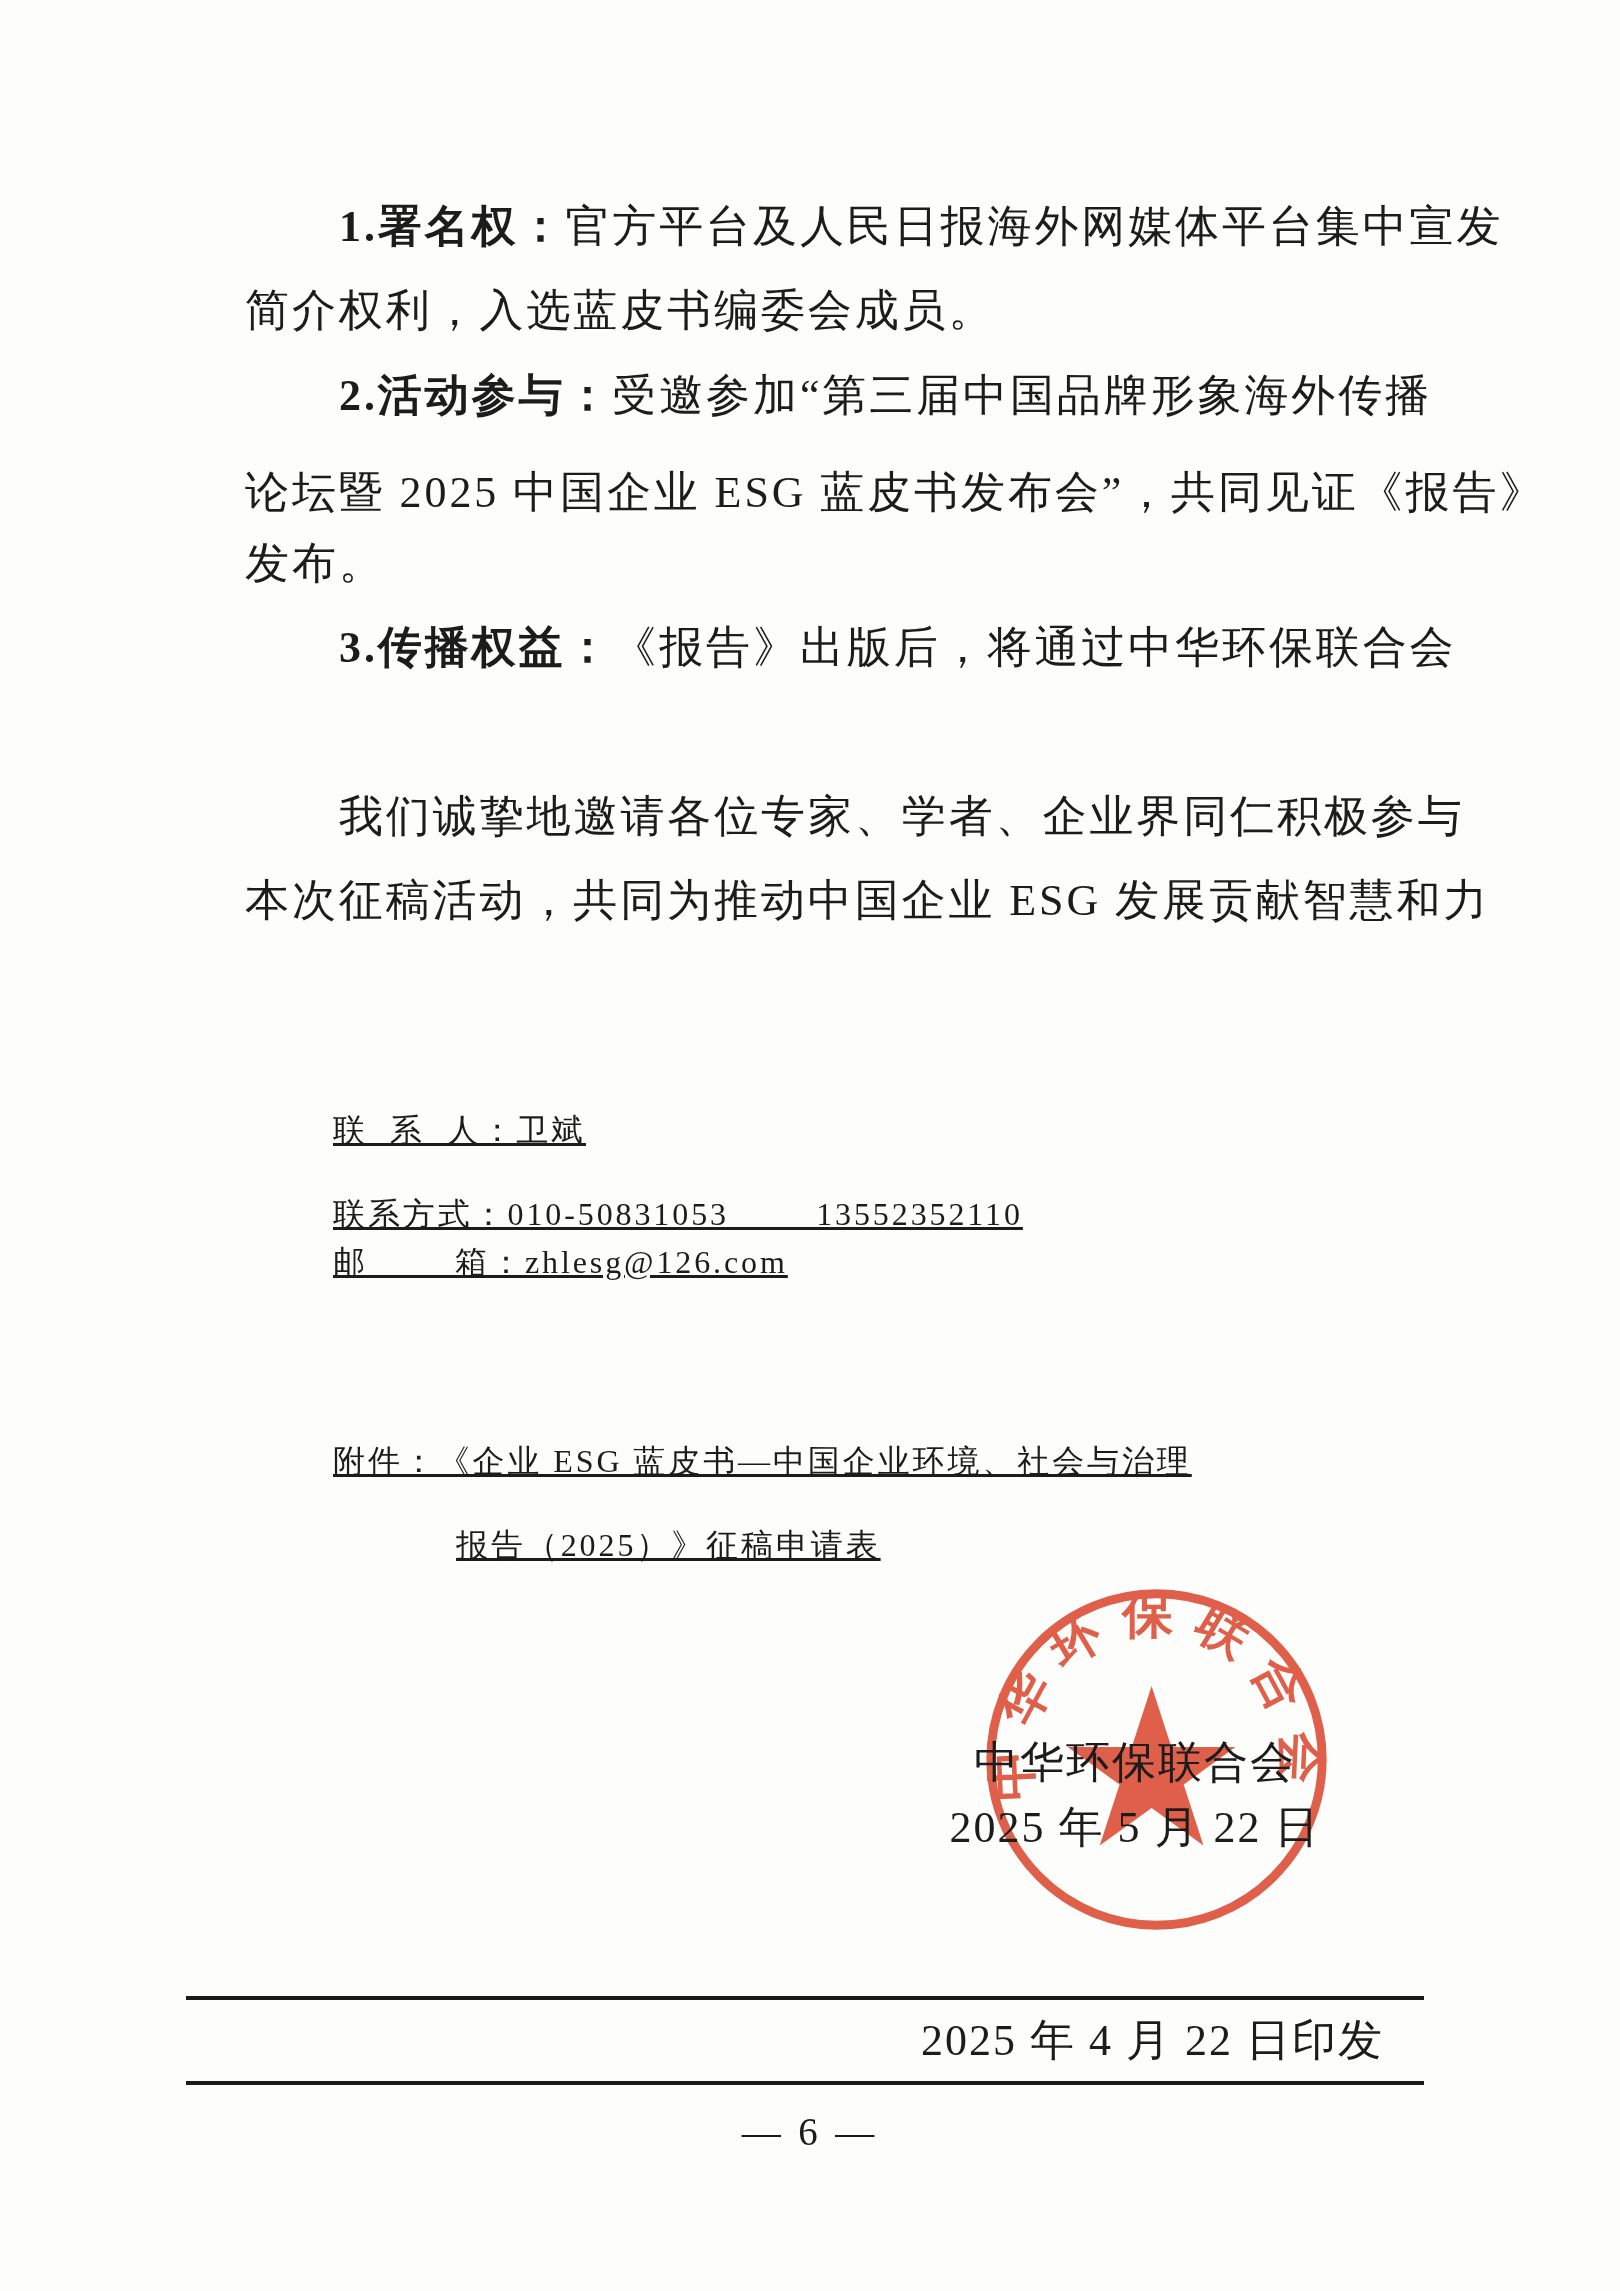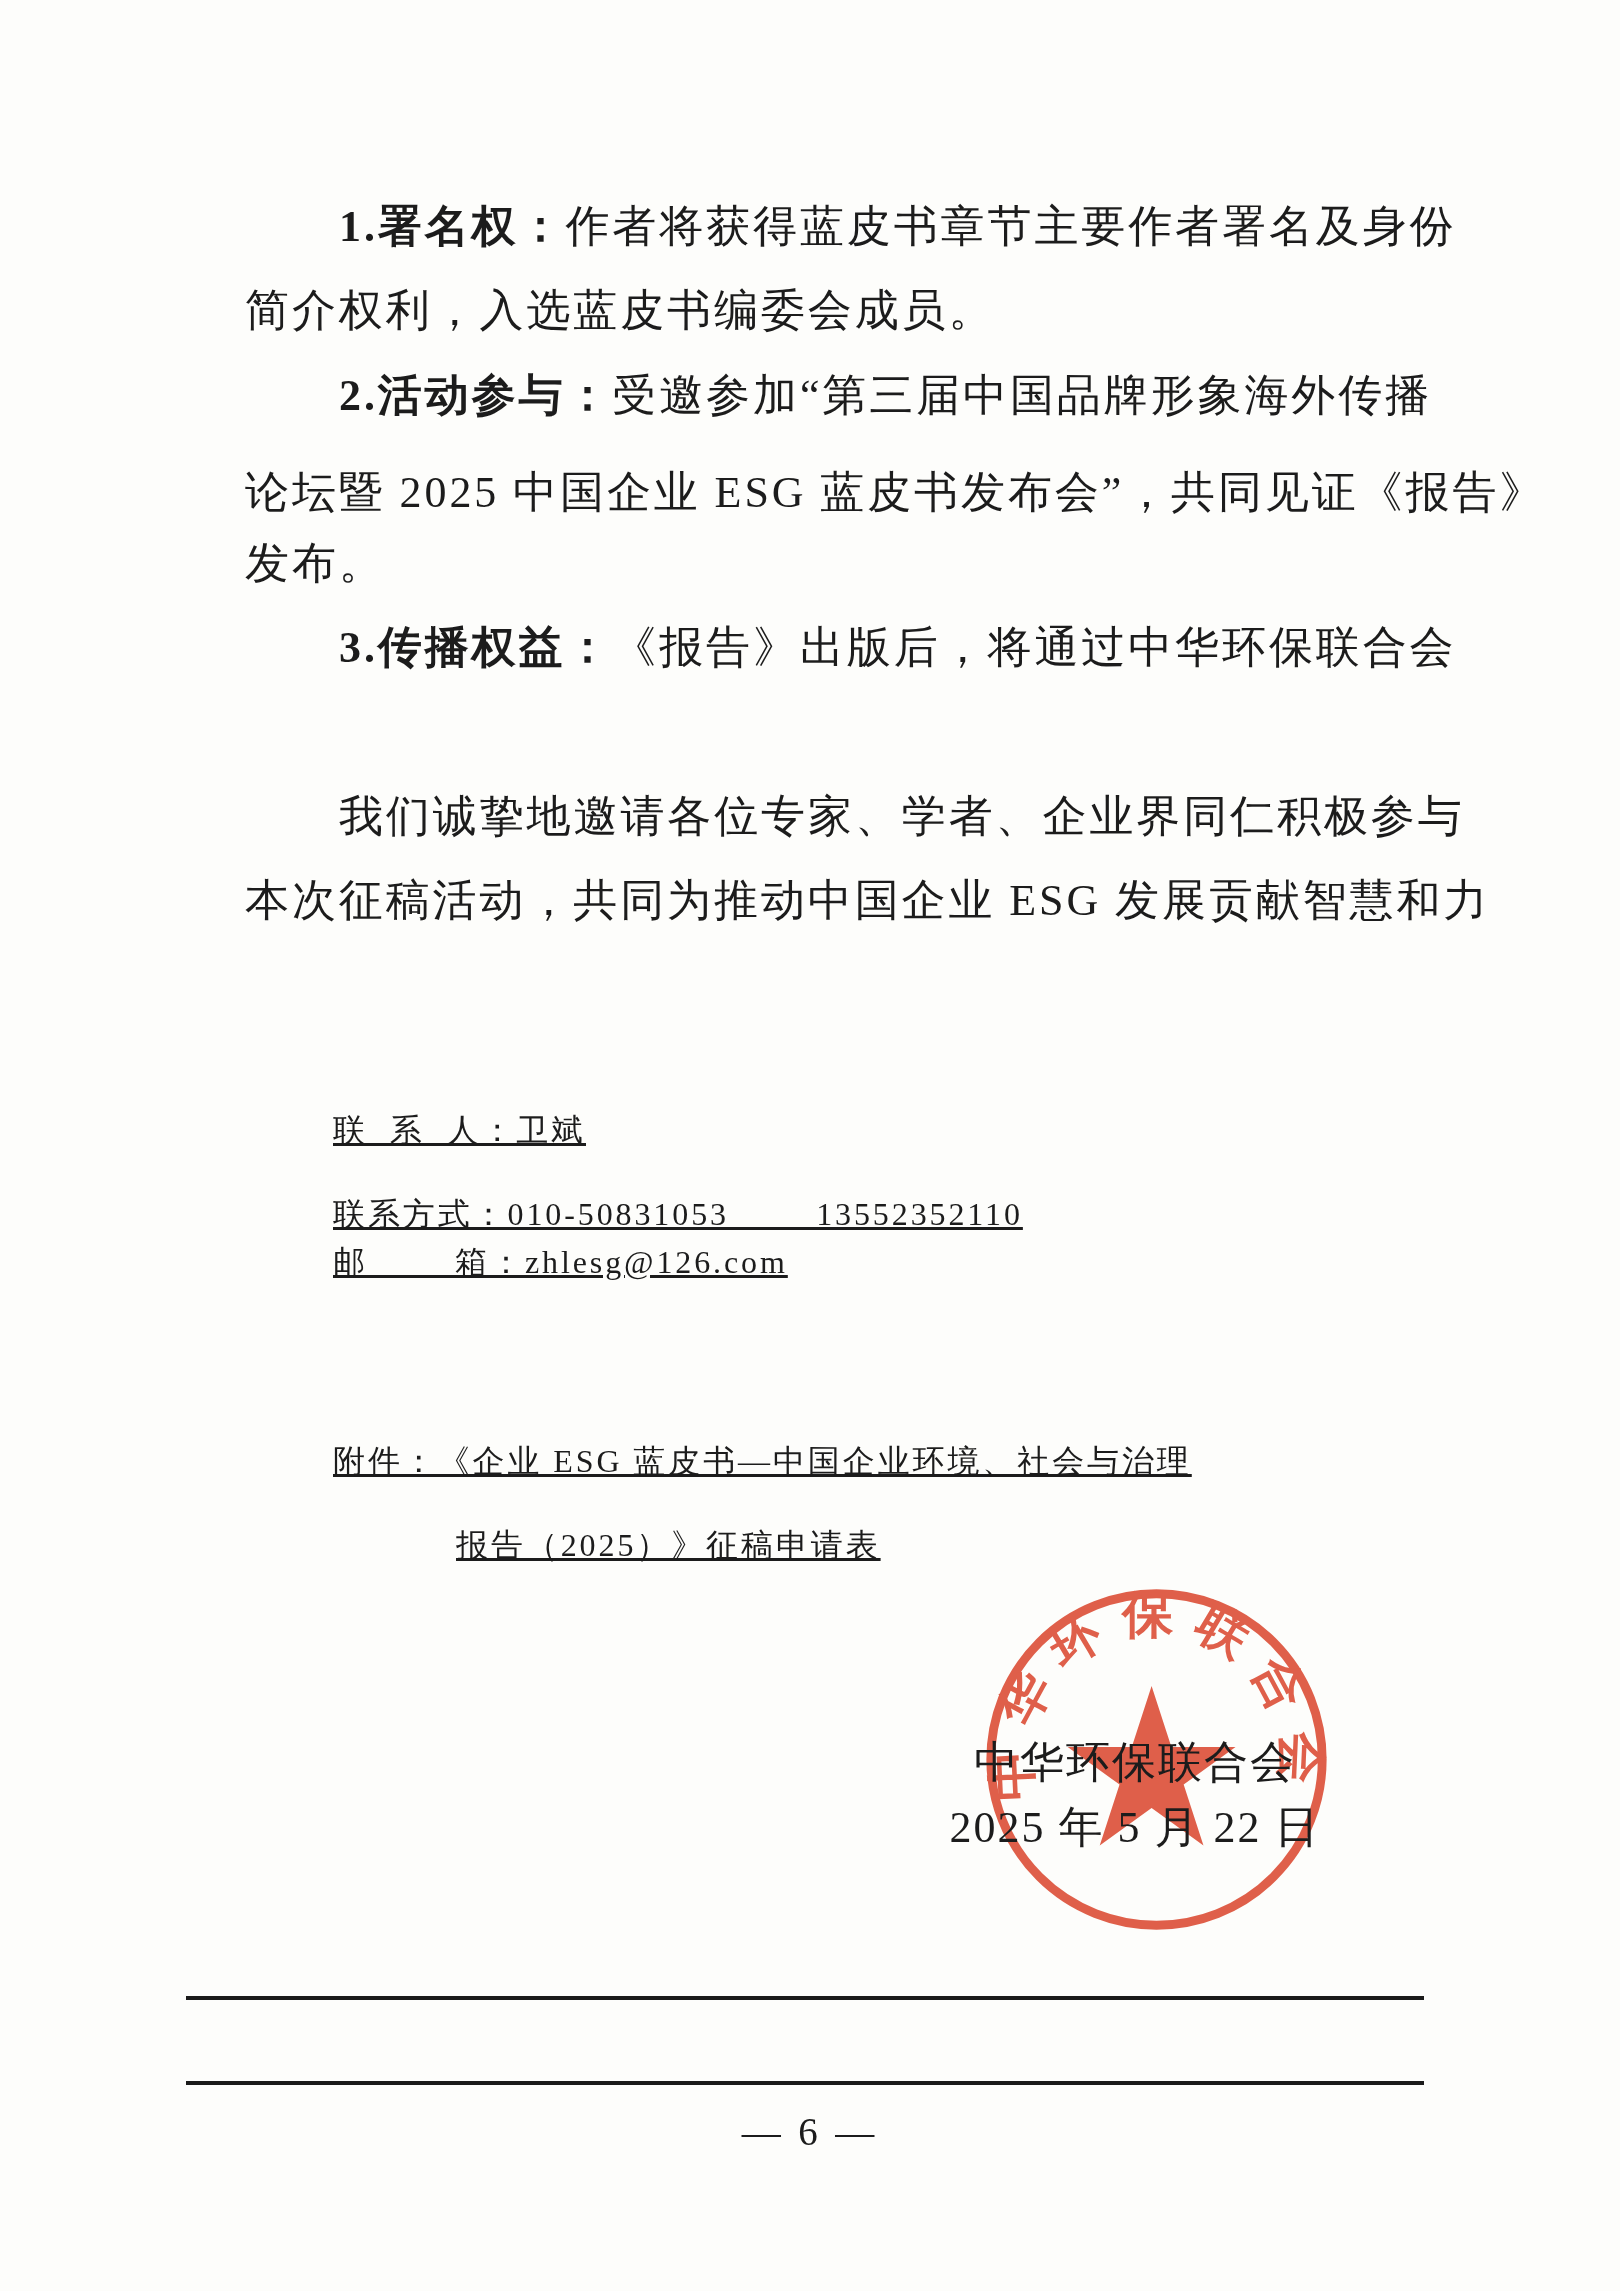--- a/index.html
+++ b/index.html
@@ -70,21 +70,21 @@
     font-size:39px;
     height:53px;line-height:53px;
     letter-spacing:3.9px;
   }
 </style>
 </head>
 <body>
 
 <div class="page">
 
-  <div class="bline indent" style="top:196px"><span class="lbl">1.署名权：</span><span>作者将获得蓝皮书章节主要作者署名及身份</span></div>
+  <div class="bline indent" style="top:196px"><span class="lbl">1.署名权：</span><span>官方平台及人民日报海外网媒体平台集中宣发</span></div>
   <div class="bline" style="top:280px"><span>简介权利，入选蓝皮书编委会成员。</span></div>
   <div class="bline indent" style="top:365px"><span class="lbl">2.活动参与：</span><span>受邀参加“第三届中国品牌形象海外传播</span></div>
   <div class="bline" style="top:462px"><span>论坛暨 2025 中国企业 ESG 蓝皮书发布会”，共同见证《报告》</span></div>
   <div class="bline" style="top:533px"><span>发布。</span></div>
   <div class="bline indent" style="top:617px"><span class="lbl">3.传播权益：</span><span>《报告》出版后，将通过中华环保联合会</span></div>
   <div class="bline indent" style="top:786px"><span>我们诚挚地邀请各位专家、学者、企业界同仁积极参与</span></div>
   <div class="bline" style="top:870px"><span>本次征稿活动，共同为推动中国企业 ESG 发展贡献智慧和力</span></div>
 
   <div class="cline" style="top:1100px">联  系  人：卫斌</div>
   <div class="cline" style="top:1184px">联系方式：010-50831053        13552352110</div>
@@ -99,17 +99,18 @@
     <path id="sealArc" d="M -122 45 A 130 130 0 1 1 122 45" fill="none"></path>
     <text font-size="52" fill="#dc4f37" letter-spacing="18">
       <textPath href="#sealArc" startOffset="50%" text-anchor="middle">中华环保联合会</textPath>
     </text>
   </svg>
 
   <div class="sig" style="left:880px;top:1733px">中华环保联合会</div>
   <div class="sig" style="left:880px;top:1798px">2025 年 5 月 22 日</div>
 
   <div class="frule" style="top:1996px"></div>
+  <div class="ftext" style="right:236px;top:2011px">2025 年 4 月 22 日印发</div>
   <div class="frule" style="top:2081px"></div>
   <div class="pagenum">— 6 —</div>
 
 </div>
 
 
 </body></html>

